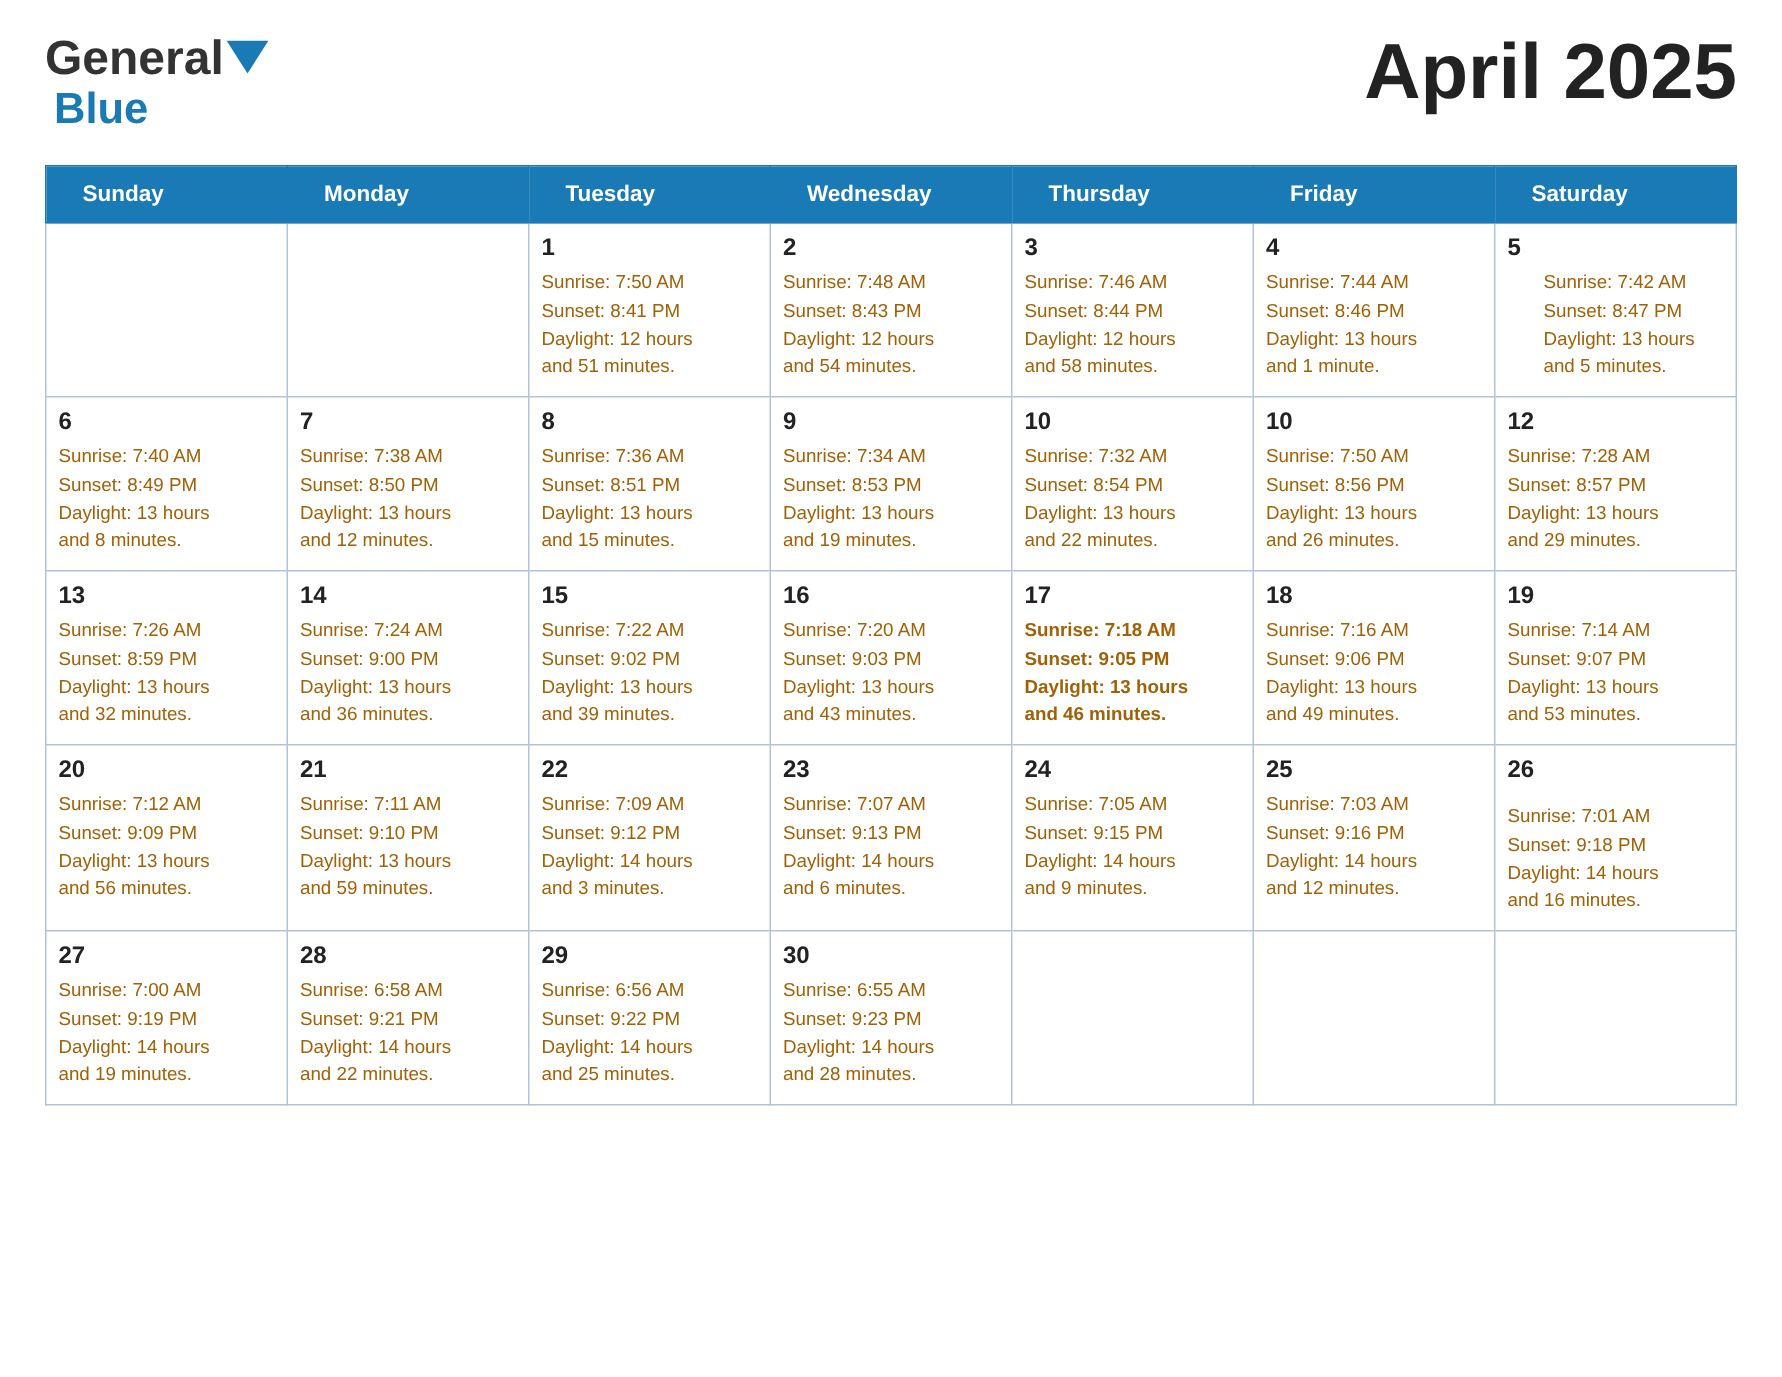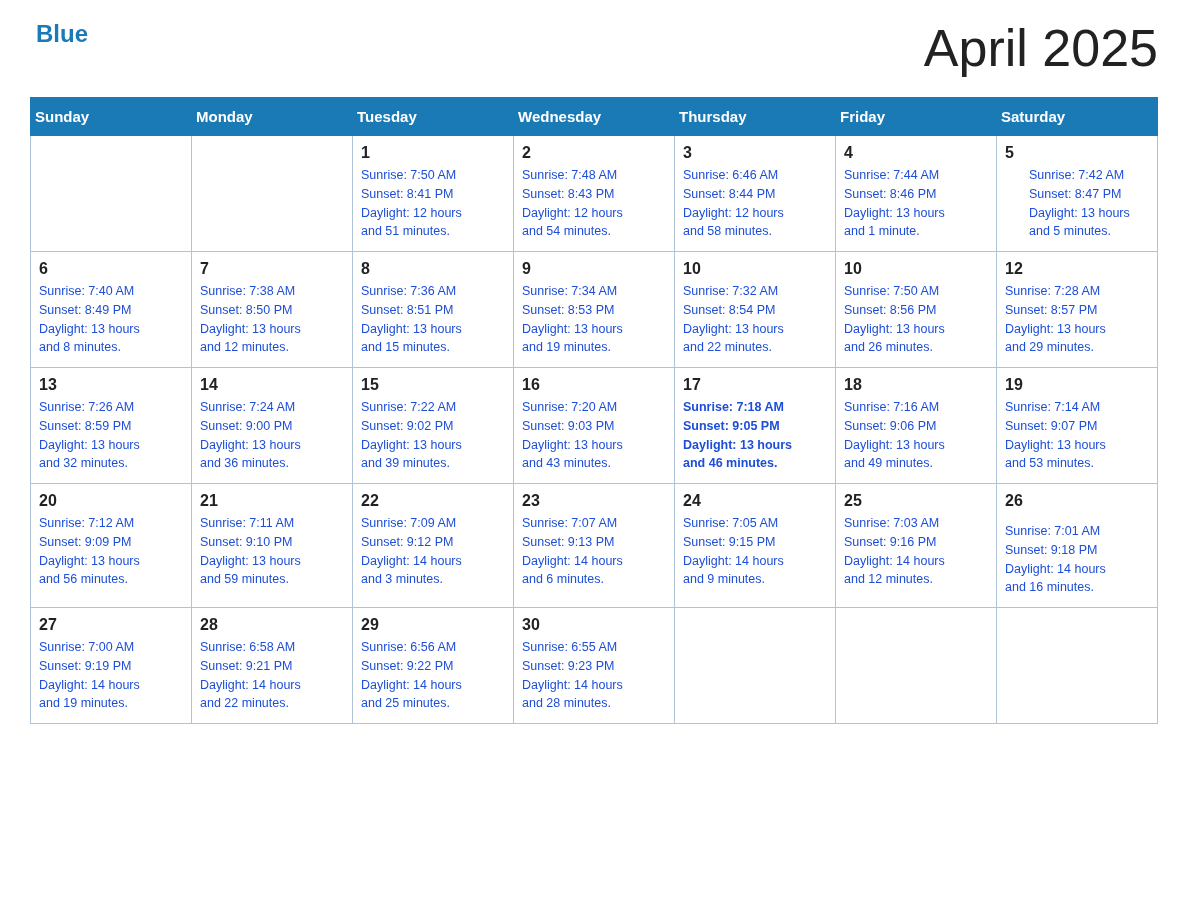--- a/index.html
+++ b/index.html
@@ -19,85 +19,91 @@
     }
     .logo-text-block {
       display: flex;
       flex-direction: column;
     }
     .title-block {
       text-align: right;
     }
     .calendar-title {
       font-size: 52px;
-      font-weight: normal;
+      font-weight: bold;
       color: #222;
       line-height: 1.1;
     }
     .calendar-subtitle {
       font-size: 22px;
       color: #444;
       margin-top: 4px;
     }
     .calendar-table {
       width: 100%;
       border-collapse: collapse;
     }
     .calendar-table th {
       background-color: #1a7ab5;
       color: #fff;
       font-size: 15px;
       font-weight: bold;
-      padding: 10px 4px;
+      padding: 10px 24px;
       text-align: left;
       border: 1px solid #1a7ab5;
     }
     .calendar-table td {
       vertical-align: top;
       border: 1px solid #b0c4d8;
       padding: 8px 8px 10px 8px;
       width: calc(100% / 7);
       min-height: 90px;
     }
     .day-number {
       font-size: 16px;
       font-weight: bold;
       color: #222;
       display: block;
       margin-bottom: 4px;
     }
     .day-info {
       font-size: 12.5px;
-      color: #1d4ed8;
+      color: #a16207;
       line-height: 1.5;
     }
     .calendar-table tr td {
       background: #fff;
     }
     .logo-word-general {
       font-size: 32px;
       font-weight: bold;
       color: #333;
     }
     .logo-arrow-svg {
       margin-bottom: 2px;
       margin-left: 2px;
     }
     .logo-row2 {
-      font-size: 24px;
+      font-size: 29px;
       font-weight: bold;
       color: #1a7ab5;
       margin-left: 6px;
     }
   </style>
 </head>
 <body>
 
 <div class="header">
   <div class="logo-text-block">
+    <div style="display:flex; align-items:center;">
+      <span class="logo-word-general">General</span>
+      <svg class="logo-arrow-svg" width="28" height="22" viewBox="0 0 28 22">
+        <polygon points="0,0 28,0 14,22" fill="#1a7ab5"></polygon>
+      </svg>
+    </div>
     <div style="display:flex;">
       <span class="logo-row2">Blue</span>
     </div>
   </div>
   <div class="title-block">
     <div class="calendar-title">April 2025</div>
   </div>
 </div>
 
 <table class="calendar-table">
@@ -125,21 +131,21 @@
         </td>
         <td>
           <span class="day-number">2</span>
           <div class="day-info" style="white-space: pre-line;">Sunrise: 7:48 AM
 Sunset: 8:43 PM
 Daylight: 12 hours
 and 54 minutes.</div>
         </td>
         <td>
           <span class="day-number">3</span>
-          <div class="day-info" style="white-space: pre-line;">Sunrise: 6:46 AM
+          <div class="day-info" style="white-space: pre-line;">Sunrise: 7:46 AM
 Sunset: 8:44 PM
 Daylight: 12 hours
 and 58 minutes.</div>
         </td>
         <td>
           <span class="day-number">4</span>
           <div class="day-info" style="white-space: pre-line;">Sunrise: 7:44 AM
 Sunset: 8:46 PM
 Daylight: 13 hours
 and 1 minute.</div>

